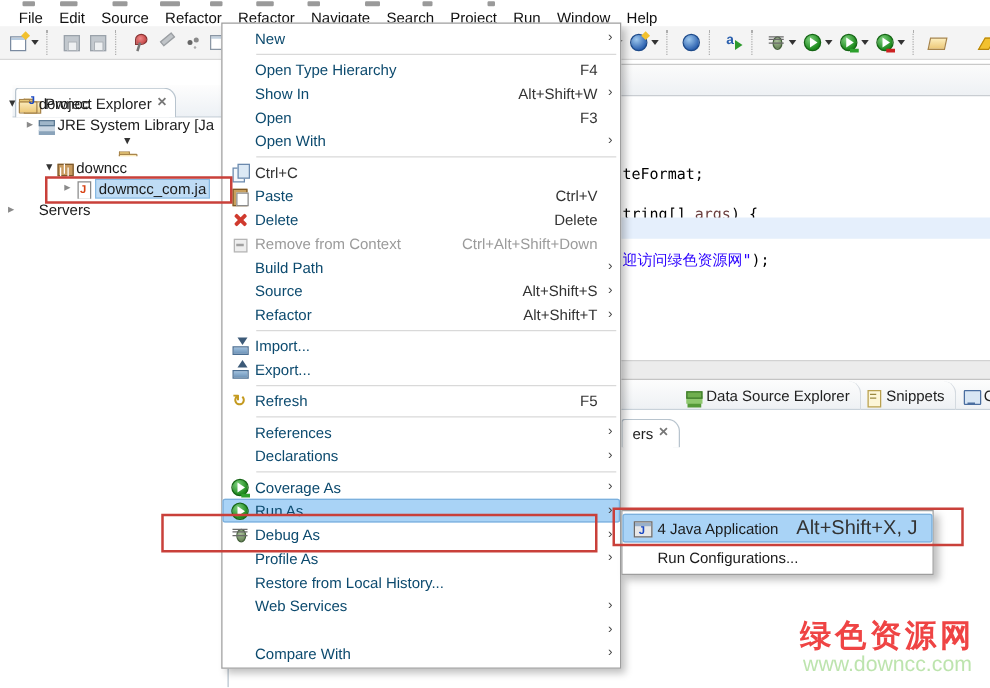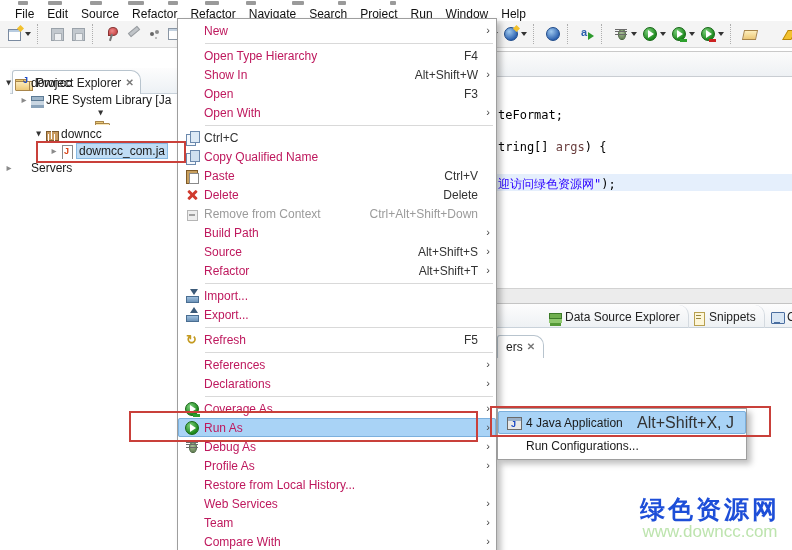--- a/index.html
+++ b/index.html
@@ -137,21 +137,21 @@
   .twisty { width:10px; flex:none; font-size:10px; color:#8a8a8a; text-align:center; line-height:10px; }
   .twisty.open { color:#333; transform:rotate(90deg); }
   .tree-label { margin-left:3px; }
   .tree-label.sel { background:#bfdcf5; border:1px solid #86b8e2; padding:0 2px; }
 
   
   .ed-tabstrip { position:absolute; left:183px; top:51px; width:609px; height:26px;
                  background:linear-gradient(#fbfbfb,#eef1f4); border-top:1px solid #c9c9c9; border-bottom:1px solid #c9cdd2; }
   .editor { position:absolute; left:183px; top:78px; width:609px; height:210px; background:#fff; }
   .code-line { position:absolute; left:315px; font-family:"DejaVu Sans Mono","Liberation Mono",monospace;
-               font-size:12px; color:#000; white-space:pre; }
+               font-size:12px; color:#000; white-space:pre;margin-top:24px; }
   .cl-1 { top:30px; } .cl-2 { top:62px; }
   .cl-hl { position:absolute; left:0; top:96px; width:609px; height:17px; background:#e5effc; }
   .cl-3 { top:98px; }
   .tok-string { color:#2a00ff; }
   .tok-param { color:#6a3e3e; }
   .sash { position:absolute; left:183px; top:288px; width:609px; height:16px; background:#ececec;
           border-top:1px solid #d2d2d2; border-bottom:1px solid #c4c4c4; }
 
   
   .bot-strip { position:absolute; left:183px; top:304px; width:609px; height:24px;
@@ -170,21 +170,21 @@
        background:#d8e6f4; border:1px solid #4a6ea0; border-radius:1px; }
   .ic-console-icon:after { content:""; position:absolute; left:5px; top:12px; width:6px; height:2px; background:#4a6ea0; }
   .servers-row { position:absolute; left:186px; top:330px; }
   .servers-row span { background:#d6d6d6; padding:1px 4px; font-size:12px; color:#111; white-space:pre; }
 
   
   .ctx { position:absolute; left:177px; top:18px; width:320px; background:#fff;
          border:1px solid #9e9e9e; box-shadow:4px 4px 6px rgba(0,0,0,0.25); padding:2px 0; z-index:10; }
   .ctx-row { position:relative; height:19px; display:flex; align-items:center; padding:0 2px; }
   .ctx-ic { width:24px; flex:none; display:flex; justify-content:center; }
-  .ctx-label { flex:1; font-size:12px; color:#be185d; white-space:nowrap; }
+  .ctx-label { flex:1; font-size:12px; color:#0c4a6e; white-space:nowrap; }
   .ctx-short { font-size:12px; color:#333; margin-right:16px; white-space:nowrap; }
   .ctx-arrow { position:absolute; right:6px; top:3px; font-size:11px; color:#444; }
   .ctx-row.disabled .ctx-label, .ctx-row.disabled .ctx-short { color:#9b9b9b; }
   .ctx-row.selected { background:#a9d3f6; outline:1px solid #7cb0dd; outline-offset:-1px; border-radius:2px; }
   .ctx-sep { height:6px; position:relative; }
   .ctx-sep:after { content:""; position:absolute; left:27px; right:3px; top:3px; height:1px; background:#d9d9d9; }
 
   
   .submenu { position:absolute; left:497px; top:408px; width:250px; background:#fff;
              border:1px solid #9e9e9e; box-shadow:4px 4px 6px rgba(0,0,0,0.25); padding:2px 0; z-index:11; }
@@ -424,26 +424,20 @@
       </div>
       <div class="ctx-sep"></div>
       <div class="ctx-row">
         <span class="ctx-ic">
           <span class="ic ic-copy-icon"></span>
         </span>
         <span class="ctx-short">Ctrl+C</span>
       </div>
       <div class="ctx-row">
         <span class="ctx-ic">
-          <span class="ic ic-copy-qualified-icon"></span>
-        </span>
-        <span class="ctx-label">Copy Qualified Name</span>
-      </div>
-      <div class="ctx-row">
-        <span class="ctx-ic">
           <span class="ic ic-paste-icon"></span>
         </span>
         <span class="ctx-label">Paste</span>
         <span class="ctx-short">Ctrl+V</span>
       </div>
       <div class="ctx-row">
         <span class="ctx-ic">
           <span class="ic ic-delete-icon"></span>
         </span>
         <span class="ctx-label">Delete</span>
@@ -538,21 +532,20 @@
         <span class="ctx-ic"></span>
         <span class="ctx-label">Restore from Local History...</span>
       </div>
       <div class="ctx-row">
         <span class="ctx-ic"></span>
         <span class="ctx-label">Web Services</span>
         <span class="ctx-arrow">›</span>
       </div>
       <div class="ctx-row">
         <span class="ctx-ic"></span>
-        <span class="ctx-label">Team</span>
         <span class="ctx-arrow">›</span>
       </div>
       <div class="ctx-row">
         <span class="ctx-ic"></span>
         <span class="ctx-label">Compare With</span>
         <span class="ctx-arrow">›</span>
       </div>
     </div>
 
   <div class="submenu" id="submenu">
@@ -569,17 +562,17 @@
         <span class="sub-ic"></span>
         <span class="sub-label">Run Configurations...</span>
       </div>
     </div>
 
   <div class="red-rect rr-tree"></div>
   <div class="red-rect rr-runas"></div>
   <div class="red-rect rr-javaapp"></div>
 
   <div class="watermark">
-    <div class="wm-title" style="color: #1d4ed8; text-align: center;">绿色资源网</div>
+    <div class="wm-title" style="color: #ef4444; text-align: center;">绿色资源网</div>
     <div class="wm-url" style="color: rgb(189, 228, 174);">www.downcc.com</div>
   </div>
 
 </div>
 
 </body></html>

